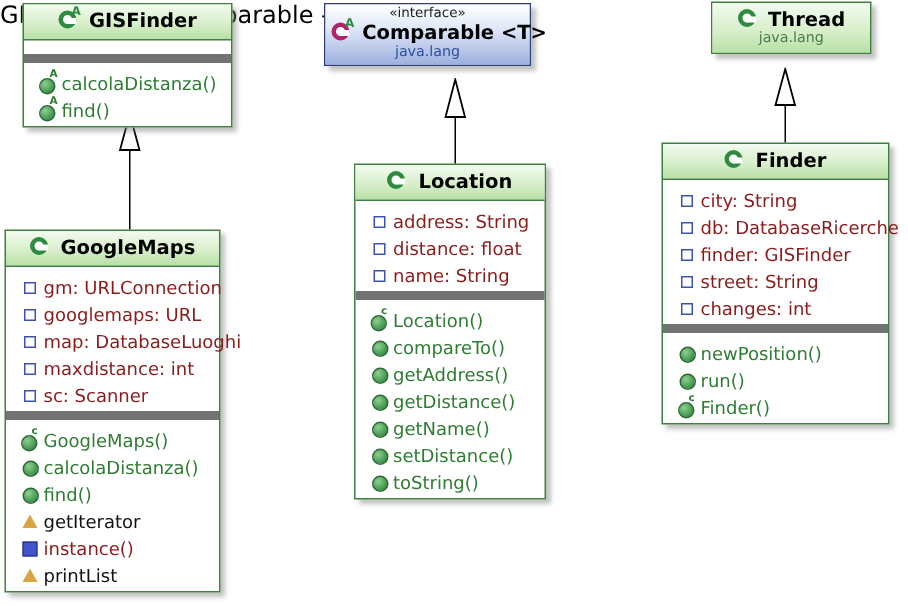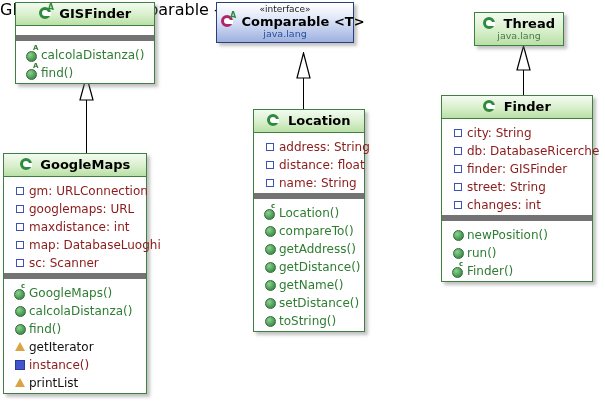--- a/index.html
+++ b/index.html
@@ -292,25 +292,25 @@
     <div class="member">
       <span class="mi ic-field-priv"></span>
       <span class="mtext t-field">gm: URLConnection</span>
     </div>
     <div class="member">
       <span class="mi ic-field-priv"></span>
       <span class="mtext t-field">googlemaps: URL</span>
     </div>
     <div class="member">
       <span class="mi ic-field-priv"></span>
+      <span class="mtext t-field">map: DatabaseLuoghi</span>
+    </div>
+    <div class="member">
+      <span class="mi ic-field-priv"></span>
       <span class="mtext t-field">maxdistance: int</span>
-    </div>
-    <div class="member">
-      <span class="mi ic-field-priv"></span>
-      <span class="mtext t-field">map: DatabaseLuoghi</span>
     </div>
     <div class="member">
       <span class="mi ic-field-priv"></span>
       <span class="mtext t-field">sc: Scanner</span>
     </div>
   </div>
   <div class="compartment last">
     <div class="member">
       <span class="mi ic-ctor"></span>
       <span class="mtext t-method">GoogleMaps()</span>
@@ -348,21 +348,21 @@
         <span class="sup" style="color:#2f8a3f;">A</span>
       </span>
       <span>Comparable</span>
       <span class="tparam">&lt;T&gt;</span>
     </span>
     <span class="pkg">java.lang</span>
   </div>
 </div>
 
 
-<div class="uml-box" style="left:253px; top:109px; width:112px;">
+<div class="uml-box" style="left:236px; top:109px; width:128px;">
   <div class="uml-header">
     <span class="class-title">
       <span class="title-icon">
         <span class="ring"></span><span class="notch"></span>
       </span>
       <span>Location</span>
     </span>
   </div>
   <div class="compartment">
     <div class="member">
@@ -404,21 +404,21 @@
       <span class="mtext t-method">setDistance()</span>
     </div>
     <div class="member">
       <span class="mi ic-method"></span>
       <span class="mtext t-method">toString()</span>
     </div>
   </div>
 </div>
 
 
-<div class="uml-box" style="left:474px; top:12px; width:90px;">
+<div class="uml-box" style="left:474px; top:1px; width:107px;">
   <div class="uml-header last">
     <span class="class-title">
       <span class="title-icon">
         <span class="ring"></span><span class="notch"></span>
       </span>
       <span>Thread</span>
     </span>
     <span class="pkg">java.lang</span>
   </div>
 </div>

